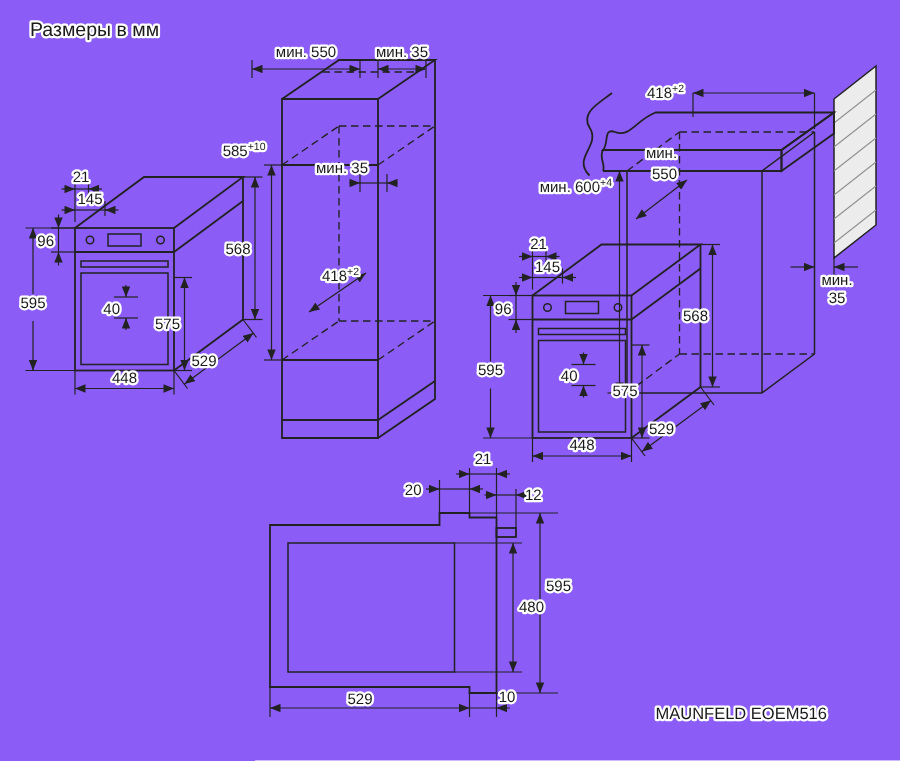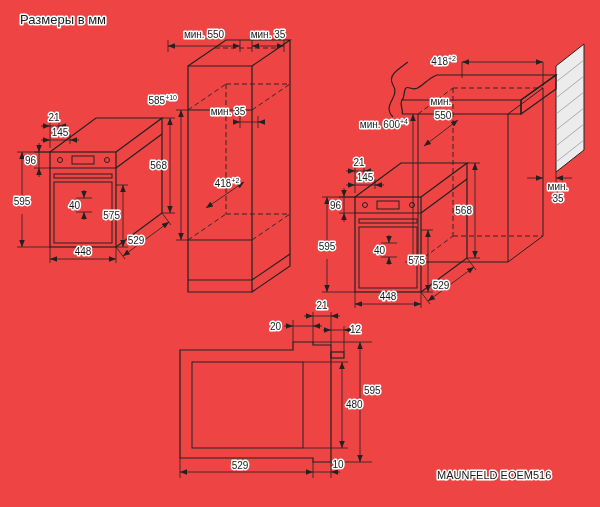--- a/index.html
+++ b/index.html
@@ -1,16 +1,16 @@
 <!DOCTYPE html>
 <html><head>
 <meta charset="utf-8">
 <style>
   html,body{margin:0;padding:0;background:#fff;}
-  .page{position:relative;width:600px;height:507px;background:#ef4444;overflow:hidden;
+  .page{position:relative;width:600px;height:507px;background:#8b5cf6;overflow:hidden;
         font-family:"Liberation Sans", sans-serif;}
   svg{display:block;}
   svg text{font-family:"Liberation Sans", sans-serif;font-size:10px;fill:#1a1a1a;
            paint-order:stroke fill;stroke:#fff;stroke-width:3px;stroke-linejoin:round;}
   svg text.t-title{font-size:13px;}
   svg text.t-model{font-size:11px;}
   .geo{fill:none;stroke:#222;stroke-width:1.2;}
   .geo-thin{fill:none;stroke:#222;stroke-width:1;}
   .hid{fill:none;stroke:#222;stroke-width:0.9;stroke-dasharray:5 3;}
   .dim{fill:none;stroke:#222;stroke-width:0.8;}

